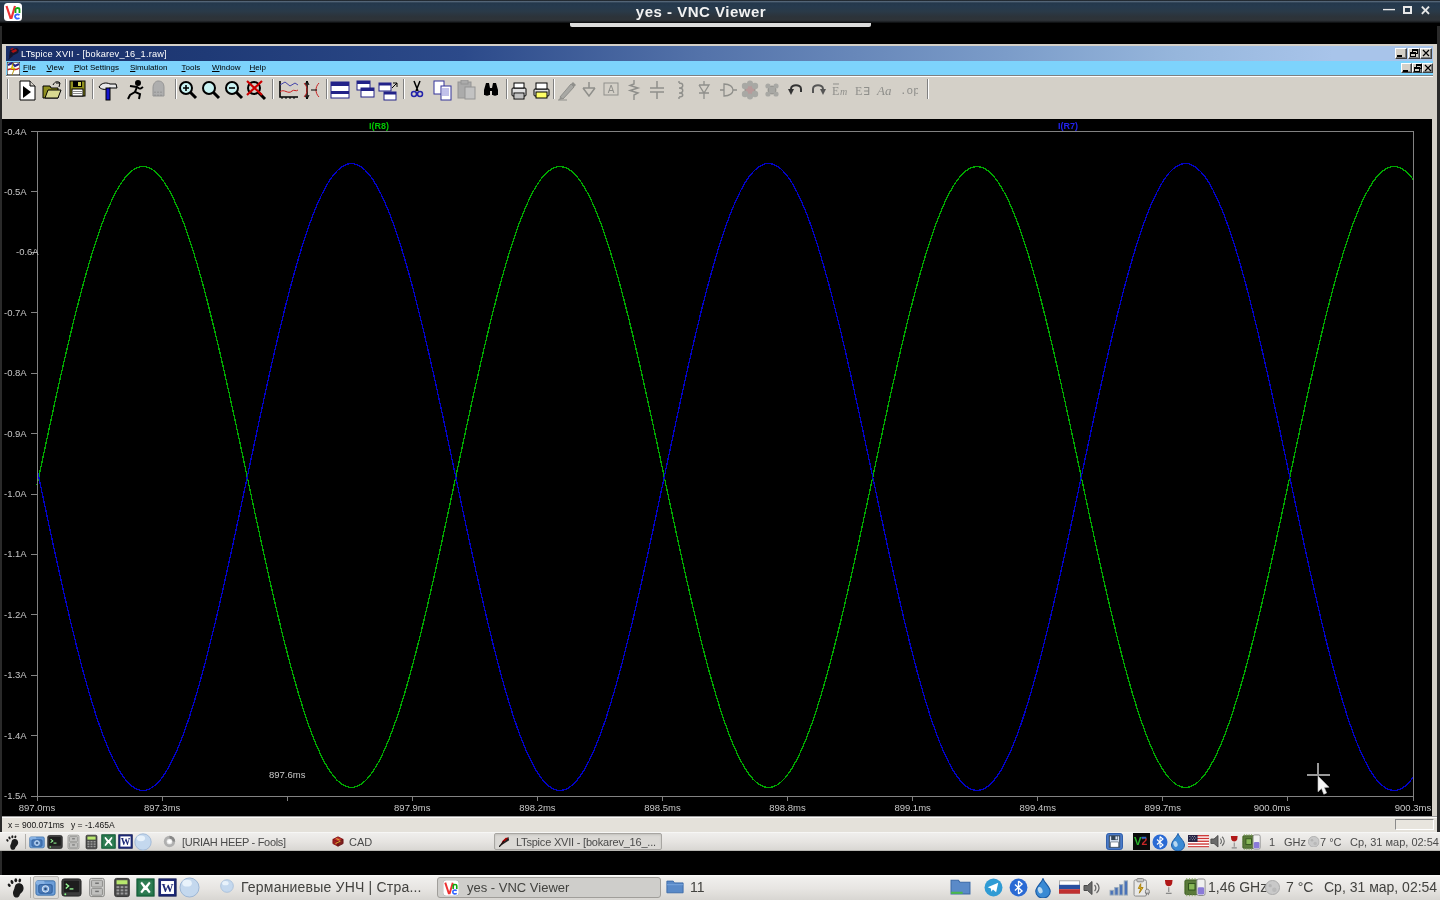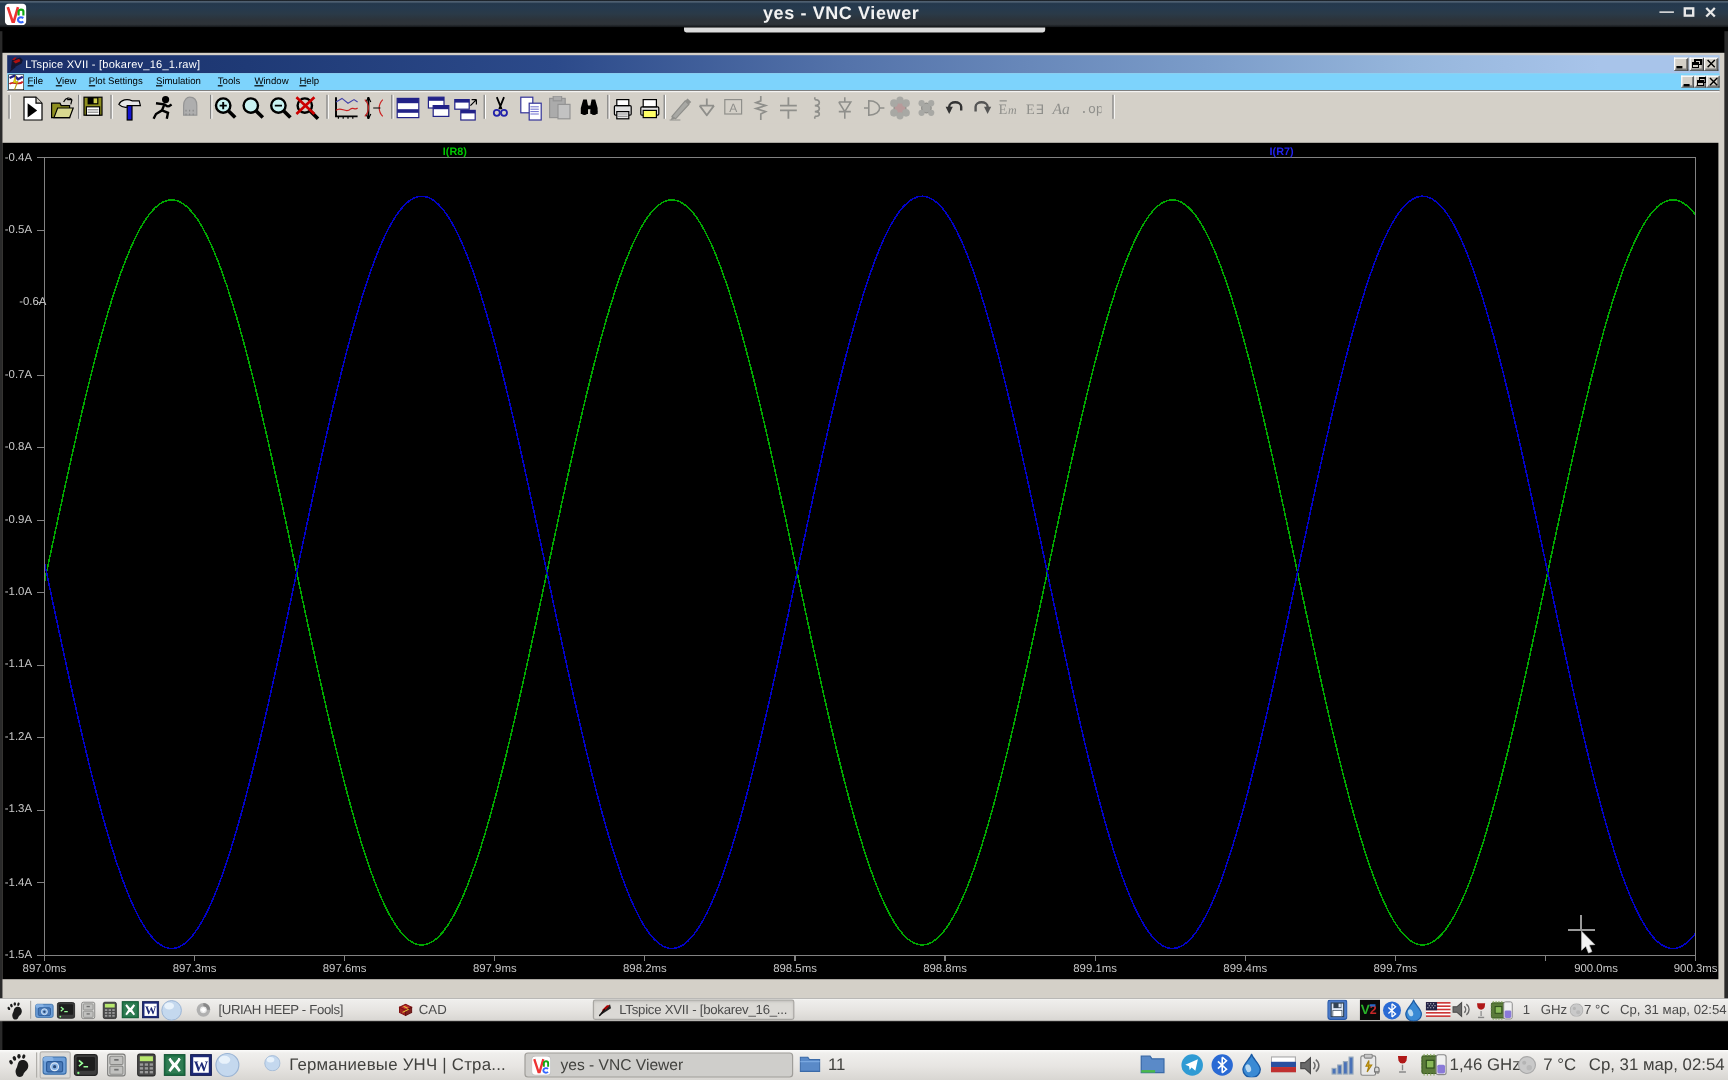--- a/index.html
+++ b/index.html
@@ -488,20 +488,25 @@
           <text x="1" y="15" font-size="12" fill="#8f8f8b" font-family="Liberation Serif">E</text>
           <text x="9" y="15" font-size="11" fill="#8f8f8b" font-family="Liberation Sans">∃</text>
         </svg>
         <svg class="abs tico" style="left:870px" width="21" height="21" viewBox="0 0 21 21">
           <text x="1" y="15" font-size="13" fill="#8f8f8b" font-family="Liberation Serif" font-style="italic">Aa</text>
         </svg>
         <svg class="abs tico" style="left:893px" width="19" height="21" viewBox="0 0 19 21">
           <text x="1" y="14" font-size="11" fill="#8f8f8b" font-family="Liberation Mono">.op</text>
         </svg>
       </div>
+  <div class="abs" id="lstatus">
+    <div class="abs txt" style="left:6px">x = 900.071ms</div>
+        <div class="abs txt" style="left:69px">y = -1.465A</div>
+    <div class="abs panel"></div>
+  </div>
 </div>
 
 <div class="abs" id="plot">
 <svg width="1430" height="697" style="position:absolute;left:0;top:0">
 <g transform="translate(-2,-119)">
 <path shape-rendering="crispEdges" d="M37,485.2L41,466.5L45,447.8L49,429.2L53,410.8L57,392.7L61,374.8L65,357.4L69,340.3L73,323.8L77,307.8L81,292.4L85,277.7L89,263.7L93,250.5L97,238.1L101,226.6L105,216.0L109,206.4L113,197.7L117,190.0L121,183.4L125,177.9L129,173.4L133,170.0L137,167.8L141,166.6L145,166.6L149,167.8L153,170.0L157,173.4L161,177.9L165,183.4L169,190.0L173,197.7L177,206.4L181,216.0L185,226.6L189,238.1L193,250.5L197,263.7L201,277.7L205,292.4L209,307.8L213,323.8L217,340.3L221,357.4L225,374.8L229,392.7L233,410.8L237,429.2L241,447.8L245,466.5L249,485.2L253,503.9L257,522.5L261,540.9L265,559.1L269,576.9L273,594.5L277,611.6L281,628.2L285,644.2L289,659.7L293,674.5L297,688.6L301,701.9L305,714.4L309,726.0L313,736.7L317,746.5L321,755.3L325,763.1L329,769.8L333,775.5L337,780.1L341,783.6L345,786.0L349,787.3L353,787.4L357,786.4L361,784.3L365,781.1L369,776.8L373,771.3L377,764.9L381,757.3L385,748.8L389,739.2L393,728.7L397,717.3L401,705.1L405,692.0L409,678.1L413,663.5L417,648.2L421,632.3L425,615.8L429,598.8L433,581.4L437,563.6L441,545.4L445,527.1L449,508.5L453,489.9L457,471.2L461,452.5L465,433.9L469,415.4L473,397.2L477,379.3L481,361.7L485,344.5L489,327.9L493,311.7L497,296.2L501,281.3L505,267.2L509,253.8L513,241.2L517,229.4L521,218.6L525,208.7L529,199.8L533,191.8L537,185.0L541,179.1L545,174.4L549,170.8L553,168.2L557,166.8L561,166.5L565,167.4L569,169.4L573,172.4L577,176.6L581,181.9L585,188.3L589,195.7L593,204.1L597,213.5L601,223.9L605,235.2L609,247.4L613,260.4L617,274.1L621,288.7L625,303.9L629,319.7L633,336.1L637,353.1L641,370.4L645,388.2L649,406.3L653,424.6L657,443.1L661,461.8L665,480.5L669,499.2L673,517.8L677,536.3L681,554.5L685,572.5L689,590.1L693,607.3L697,624.1L701,640.3L705,655.9L709,670.9L713,685.1L717,698.6L721,711.3L725,723.2L729,734.1L733,744.1L737,753.2L741,761.2L745,768.2L749,774.2L753,779.1L757,782.9L761,785.5L765,787.1L769,787.5L773,786.8L777,785.0L781,782.0L785,778.0L789,772.8L793,766.6L797,759.3L801,751.0L805,741.7L809,731.5L813,720.3L817,708.2L821,695.3L825,681.6L829,667.2L833,652.0L837,636.3L841,619.9L845,603.1L849,585.8L853,568.0L857,550.0L861,531.7L865,513.2L869,494.5L873,475.8L877,457.1L881,438.5L885,420.0L889,401.7L893,383.7L897,366.1L901,348.8L905,332.0L909,315.7L913,300.0L917,285.0L921,270.6L925,257.0L929,244.2L933,232.3L937,221.2L941,211.1L945,201.9L949,193.7L953,186.6L957,180.5L961,175.5L965,171.6L969,168.8L973,167.1L977,166.5L981,167.1L985,168.8L989,171.6L993,175.5L997,180.5L1001,186.6L1005,193.7L1009,201.9L1013,211.1L1017,221.2L1021,232.3L1025,244.2L1029,257.0L1033,270.6L1037,285.0L1041,300.0L1045,315.7L1049,332.0L1053,348.8L1057,366.1L1061,383.7L1065,401.7L1069,420.0L1073,438.5L1077,457.1L1081,475.8L1085,494.5L1089,513.2L1093,531.7L1097,550.0L1101,568.0L1105,585.8L1109,603.1L1113,619.9L1117,636.3L1121,652.0L1125,667.2L1129,681.6L1133,695.3L1137,708.2L1141,720.3L1145,731.5L1149,741.7L1153,751.0L1157,759.3L1161,766.6L1165,772.8L1169,778.0L1173,782.0L1177,785.0L1181,786.8L1185,787.5L1189,787.1L1193,785.5L1197,782.9L1201,779.1L1205,774.2L1209,768.2L1213,761.2L1217,753.2L1221,744.1L1225,734.1L1229,723.2L1233,711.3L1237,698.6L1241,685.1L1245,670.9L1249,655.9L1253,640.3L1257,624.1L1261,607.3L1265,590.1L1269,572.5L1273,554.5L1277,536.3L1281,517.8L1285,499.2L1289,480.5L1293,461.8L1297,443.1L1301,424.6L1305,406.3L1309,388.2L1313,370.4L1317,353.1L1321,336.1L1325,319.7L1329,303.9L1333,288.7L1337,274.1L1341,260.4L1345,247.4L1349,235.2L1353,223.9L1357,213.5L1361,204.1L1365,195.7L1369,188.3L1373,181.9L1377,176.6L1381,172.4L1385,169.4L1389,167.4L1393,166.5L1397,166.8L1401,168.2L1405,170.8L1409,174.4L1413,179.1" fill="none" stroke="#00a800" stroke-width="1.3"></path>
 <path shape-rendering="crispEdges" d="M37,468.7L41,487.6L45,506.5L49,525.2L53,543.8L57,562.1L61,580.1L65,597.8L69,615.0L73,631.7L77,647.8L81,663.4L85,678.2L89,692.3L93,705.7L97,718.2L101,729.8L105,740.5L109,750.3L113,759.0L117,766.7L121,773.4L125,779.0L129,783.6L133,786.9L137,789.2L141,790.4L145,790.4L149,789.2L153,786.9L157,783.6L161,779.0L165,773.4L169,766.7L173,759.0L177,750.3L181,740.5L185,729.8L189,718.2L193,705.7L197,692.3L201,678.2L205,663.4L209,647.8L213,631.7L217,615.0L221,597.8L225,580.1L229,562.1L233,543.8L237,525.2L241,506.5L245,487.6L249,468.7L253,449.9L257,431.1L261,412.5L265,394.2L269,376.1L273,358.4L277,341.1L281,324.4L285,308.1L289,292.5L293,277.6L297,263.4L301,250.0L305,237.4L309,225.6L313,214.8L317,204.9L321,196.0L325,188.2L329,181.3L333,175.6L337,171.0L341,167.4L345,165.0L349,163.7L353,163.6L357,164.6L361,166.7L365,170.0L369,174.3L373,179.8L377,186.4L381,194.0L385,202.6L389,212.2L393,222.8L397,234.3L401,246.7L405,260.0L409,274.0L413,288.7L417,304.2L421,320.2L425,336.9L429,354.0L433,371.6L437,389.6L441,407.9L445,426.4L449,445.2L453,464.0L457,482.9L461,501.8L465,520.6L469,539.2L473,557.6L477,575.7L481,593.4L485,610.7L489,627.6L493,643.9L497,659.5L501,674.6L505,688.9L509,702.4L513,715.1L517,727.0L521,737.9L525,747.9L529,756.9L533,764.9L537,771.9L541,777.7L545,782.5L549,786.2L553,788.8L557,790.2L561,790.5L565,789.6L569,787.6L573,784.5L577,780.3L581,774.9L585,768.5L589,761.0L593,752.5L597,743.0L601,732.6L605,721.2L609,708.9L613,695.7L617,681.8L621,667.1L625,651.8L629,635.8L633,619.2L637,602.1L641,584.6L645,566.7L649,548.4L653,529.9L657,511.2L661,492.3L665,473.5L669,454.6L673,435.8L677,417.1L681,398.7L685,380.6L689,362.8L693,345.4L697,328.5L701,312.1L705,296.4L709,281.3L713,266.9L717,253.2L721,240.4L725,228.5L729,217.4L733,207.3L737,198.2L741,190.0L745,182.9L749,176.9L753,172.0L757,168.2L761,165.5L765,163.9L769,163.5L773,164.2L777,166.1L781,169.0L785,173.1L789,178.3L793,184.6L797,192.0L801,200.3L805,209.7L809,220.1L813,231.4L817,243.6L821,256.6L825,270.4L829,285.0L833,300.3L837,316.2L841,332.7L845,349.7L849,367.2L853,385.1L857,403.3L861,421.8L865,440.5L869,459.3L873,478.2L877,497.1L881,515.9L885,534.5L889,553.0L893,571.2L897,589.0L901,606.5L905,623.4L909,639.8L913,655.7L917,670.9L921,685.4L925,699.1L929,712.0L933,724.1L937,735.3L941,745.5L945,754.8L949,763.0L953,770.2L957,776.4L961,781.4L965,785.4L969,788.2L973,789.9L977,790.5L981,789.9L985,788.2L989,785.4L993,781.4L997,776.4L1001,770.2L1005,763.0L1009,754.8L1013,745.5L1017,735.3L1021,724.1L1025,712.0L1029,699.1L1033,685.4L1037,670.9L1041,655.7L1045,639.8L1049,623.4L1053,606.5L1057,589.0L1061,571.2L1065,553.0L1069,534.5L1073,515.9L1077,497.1L1081,478.2L1085,459.3L1089,440.5L1093,421.8L1097,403.3L1101,385.1L1105,367.2L1109,349.7L1113,332.7L1117,316.2L1121,300.3L1125,285.0L1129,270.4L1133,256.6L1137,243.6L1141,231.4L1145,220.1L1149,209.7L1153,200.3L1157,192.0L1161,184.6L1165,178.3L1169,173.1L1173,169.0L1177,166.1L1181,164.2L1185,163.5L1189,163.9L1193,165.5L1197,168.2L1201,172.0L1205,176.9L1209,182.9L1213,190.0L1217,198.2L1221,207.3L1225,217.4L1229,228.5L1233,240.4L1237,253.2L1241,266.9L1245,281.3L1249,296.4L1253,312.1L1257,328.5L1261,345.4L1265,362.8L1269,380.6L1273,398.7L1277,417.1L1281,435.8L1285,454.6L1289,473.5L1293,492.3L1297,511.2L1301,529.9L1305,548.4L1309,566.7L1313,584.6L1317,602.1L1321,619.2L1325,635.8L1329,651.8L1333,667.1L1337,681.8L1341,695.7L1345,708.9L1349,721.2L1353,732.6L1357,743.0L1361,752.5L1365,761.0L1369,768.5L1373,774.9L1377,780.3L1381,784.5L1385,787.6L1389,789.6L1393,790.5L1397,790.2L1401,788.8L1405,786.2L1409,782.5L1413,777.7" fill="none" stroke="#0202c8" stroke-width="1.3"></path>
 </g>
 <g stroke="#828282" fill="none" shape-rendering="crispEdges">
 <rect x="35" y="12.5" width="1376" height="664.5"></rect>
@@ -543,29 +548,29 @@
       <div class="abs ylab" style="left:2px;top:248.1px">-0.8A</div>
       <div class="abs ylab" style="left:2px;top:308.5px">-0.9A</div>
       <div class="abs ylab" style="left:2px;top:369.0px">-1.0A</div>
       <div class="abs ylab" style="left:2px;top:429.4px">-1.1A</div>
       <div class="abs ylab" style="left:2px;top:489.8px">-1.2A</div>
       <div class="abs ylab" style="left:2px;top:550.2px">-1.3A</div>
       <div class="abs ylab" style="left:2px;top:610.6px">-1.4A</div>
       <div class="abs ylab" style="left:2px;top:671.0px">-1.5A</div>
 <div class="abs xlab" style="left:5px;top:683px">897.0ms</div>
       <div class="abs xlab" style="left:130.1px;top:683px">897.3ms</div>
-      <div class="abs xlab" style="left:255.2px;top:683px">897.6ms</div>
+      <div class="abs xlab" style="left:255.2px;top:650px">897.6ms</div>
       <div class="abs xlab" style="left:380.3px;top:683px">897.9ms</div>
       <div class="abs xlab" style="left:505.4px;top:683px">898.2ms</div>
       <div class="abs xlab" style="left:630.5px;top:683px">898.5ms</div>
       <div class="abs xlab" style="left:755.5px;top:683px">898.8ms</div>
       <div class="abs xlab" style="left:880.6px;top:683px">899.1ms</div>
       <div class="abs xlab" style="left:1005.7px;top:683px">899.4ms</div>
       <div class="abs xlab" style="left:1130.8px;top:683px">899.7ms</div>
-      <div class="abs xlab" style="left:1298px;top:683px">900.0ms</div>
+      <div class="abs xlab" style="left:1240px;top:683px">900.0ms</div>
       <div class="abs xlab" style="left:1381.0px;top:683px">900.3ms</div>
 <div class="abs" style="left:367px;top:2px;color:#00c800;font-size:9px;font-weight:bold">I(R8)</div>
 <div class="abs" style="left:1056px;top:2px;color:#2222ee;font-size:9px;font-weight:bold">I(R7)</div>
 </div>
 
 <div class="abs" id="rbar">
       <svg class="abs" style="left:5px;top:2.5px" width="15" height="15">
         <use href="#foot"></use>
       </svg>
       <div class="abs" style="left:24.5px;top:2px;width:1px;height:15px;background:#b0aeaa"></div>

